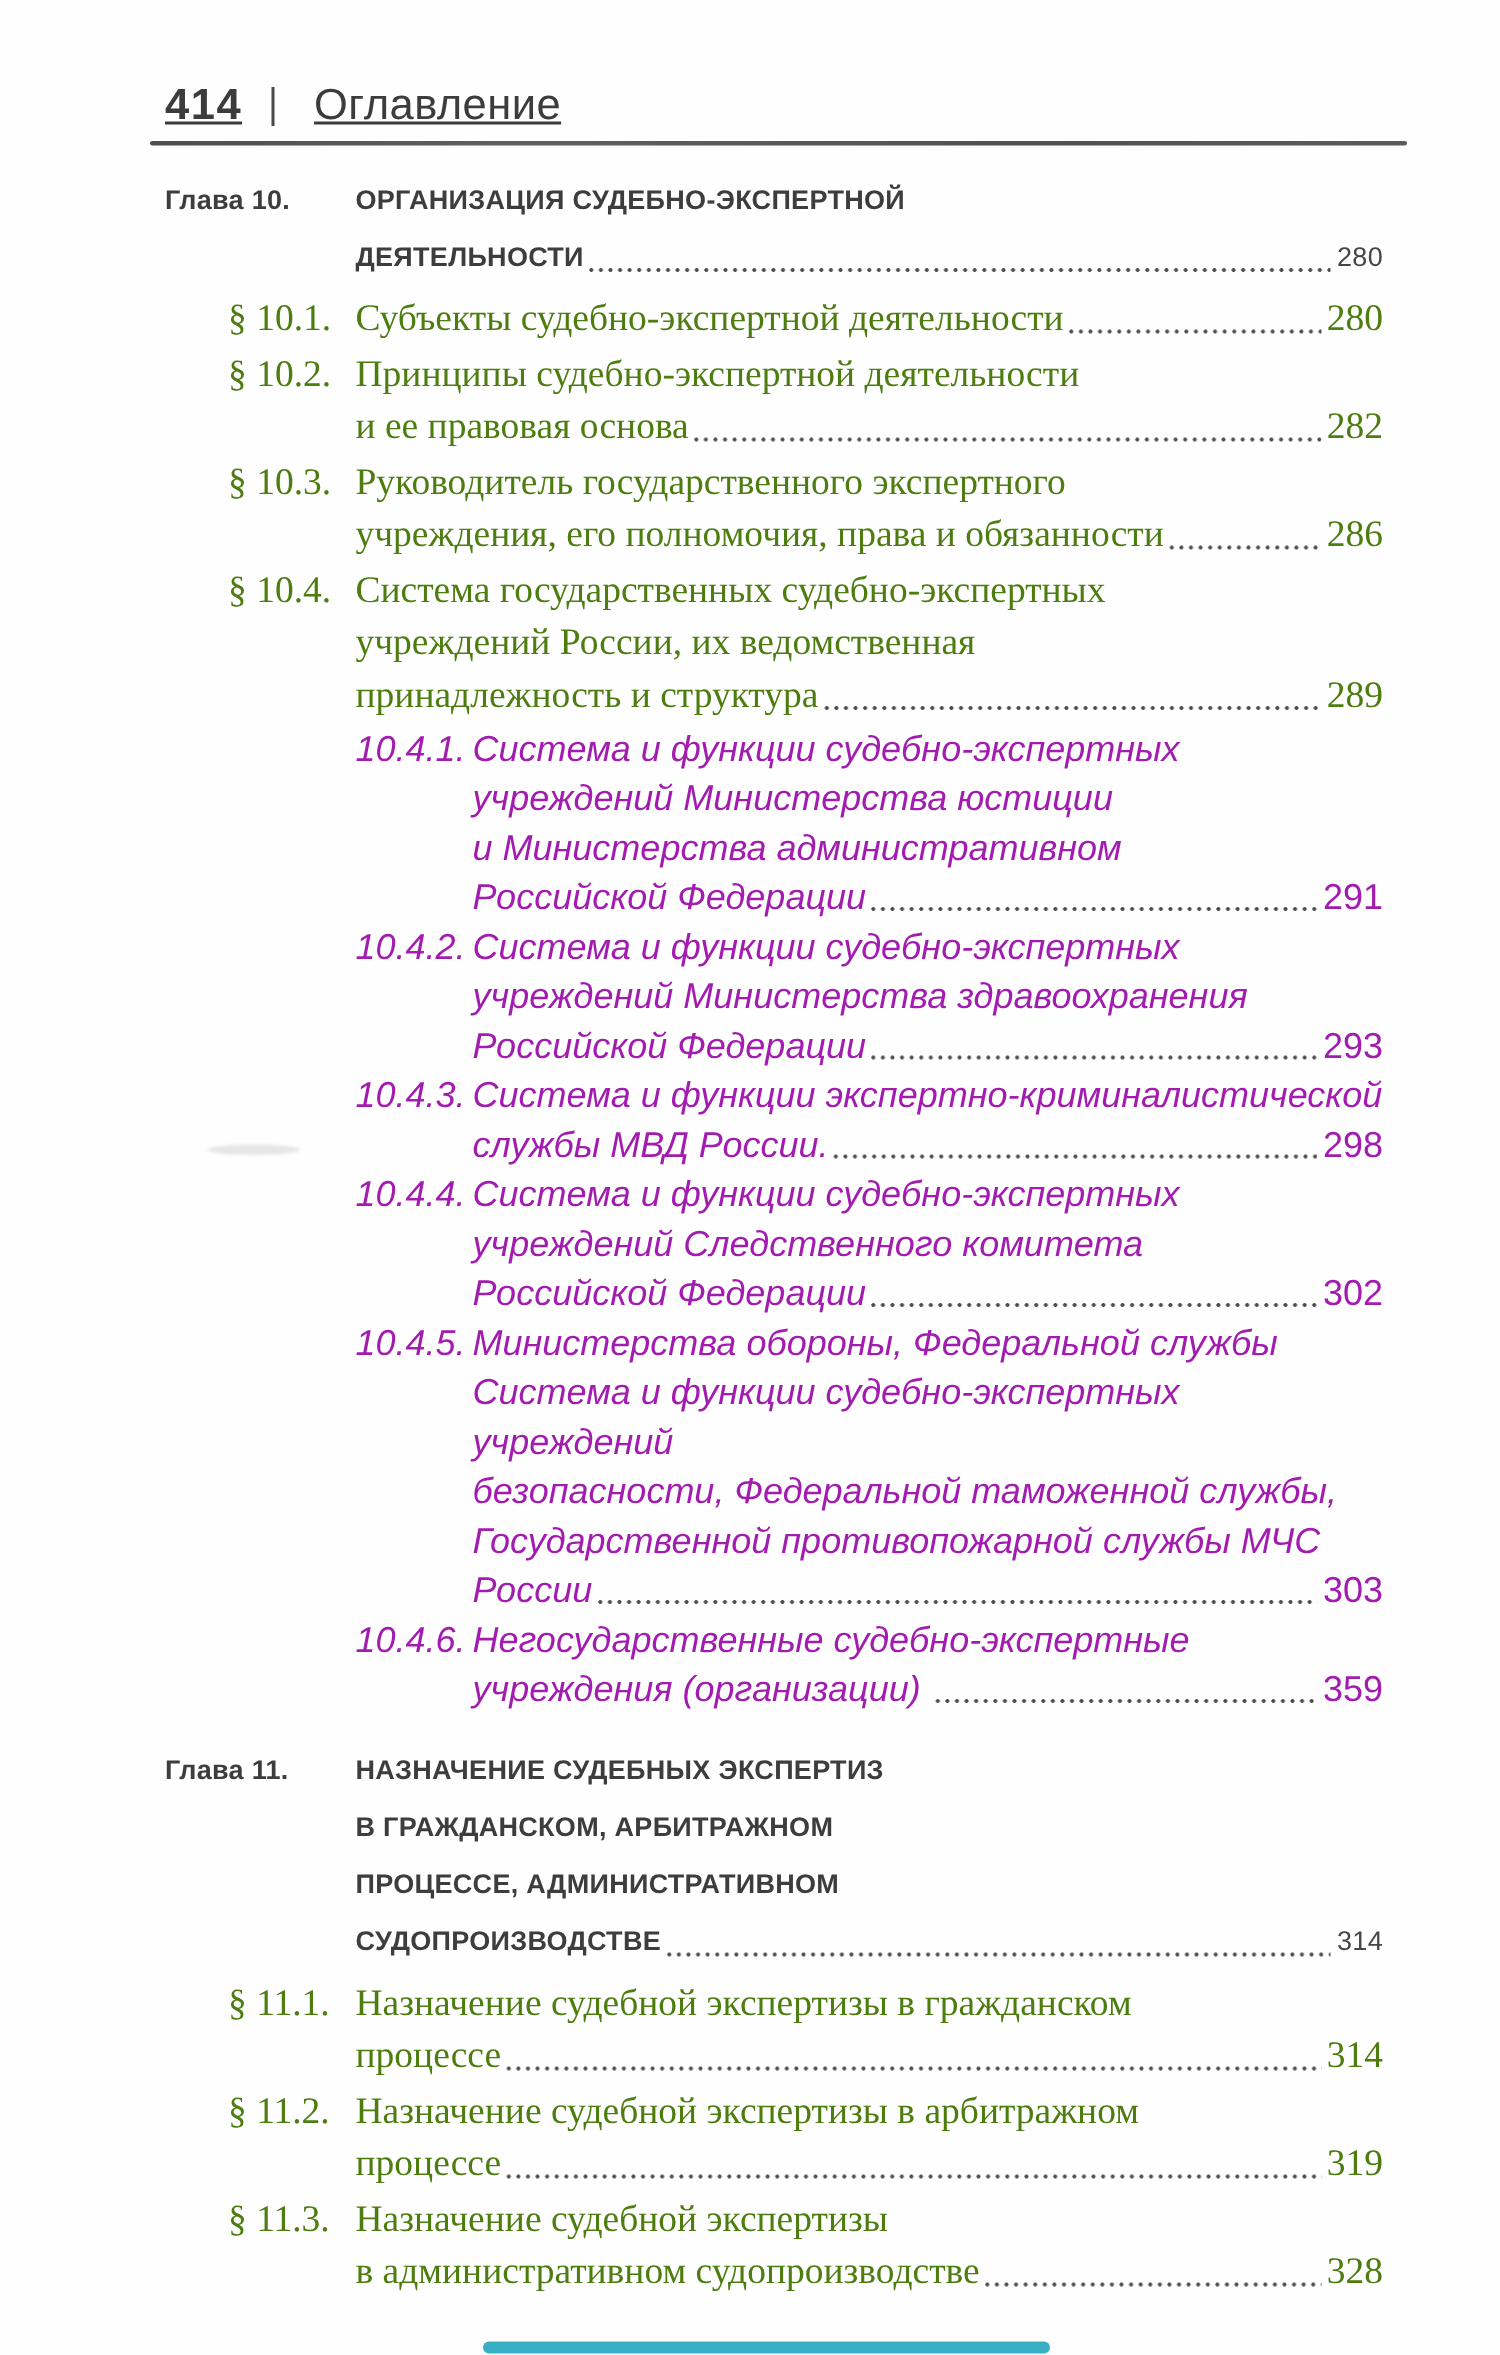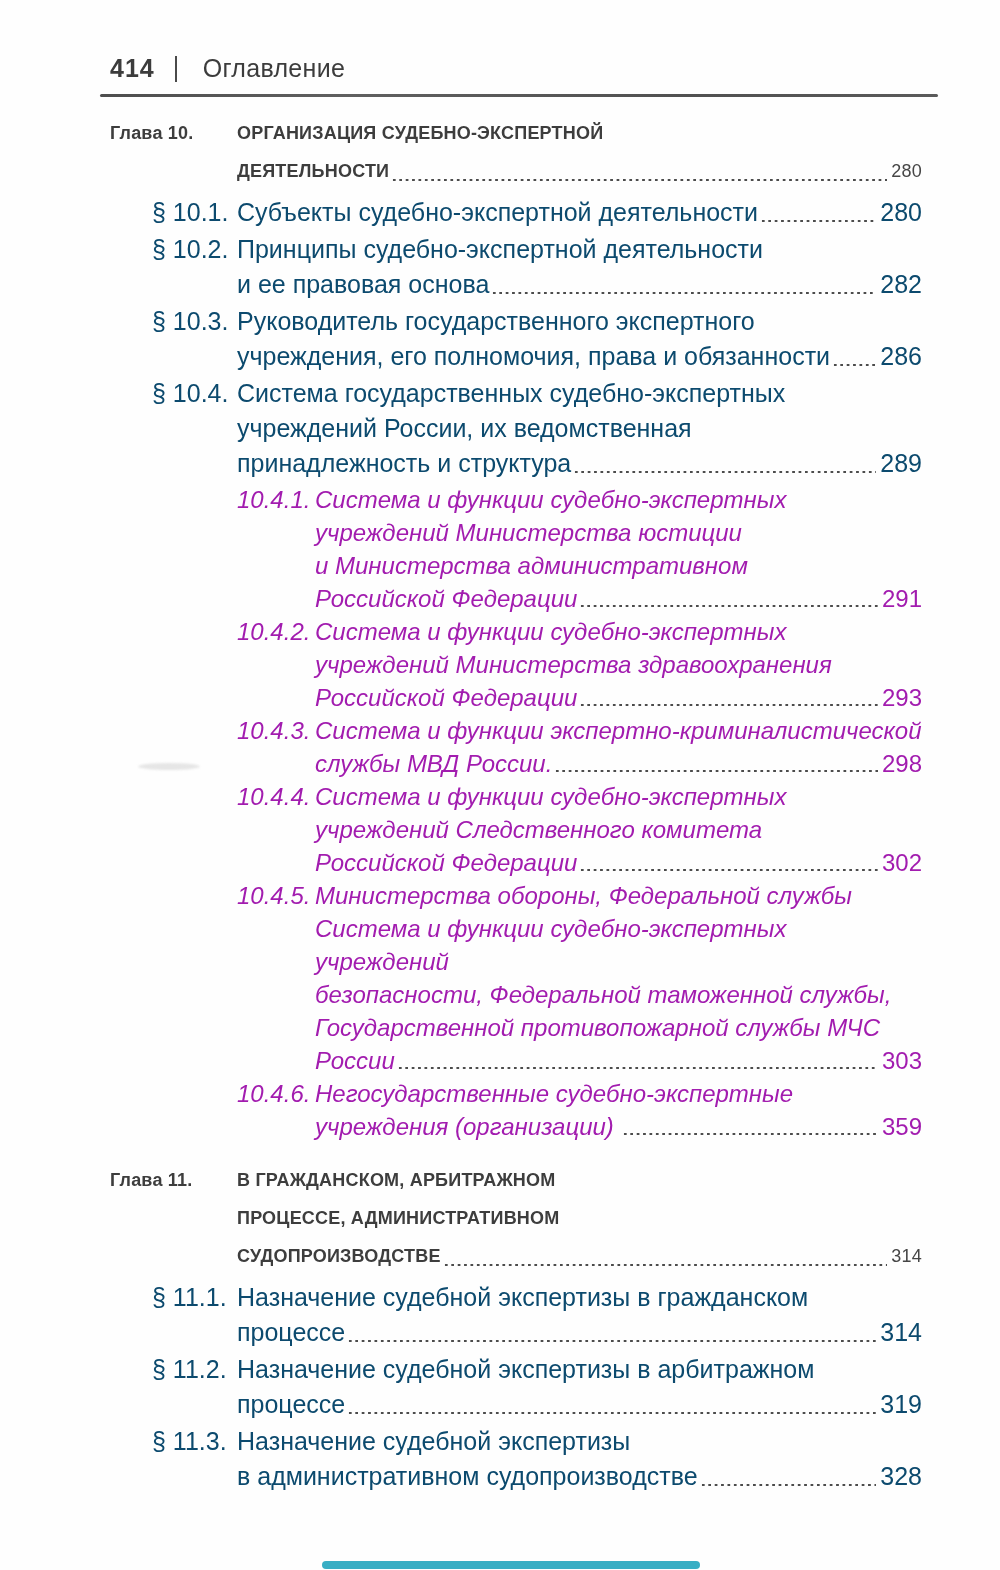--- a/index.html
+++ b/index.html
@@ -12,22 +12,23 @@
     font-family: "Liberation Sans", "DejaVu Sans", sans-serif;
     color: #454545;
     overflow: hidden;
   }
   
   .header {
     position: absolute;
     left: 110px; top: 54px; right: 64px;
     display: flex;
     align-items: center;
-    font-size: 25px;
+    font-size: 29px;
     color: #3c3c3c;
+    text-decoration: underline;
   }
   .pnum { font-weight: bold; letter-spacing: 1px; }
   .vbar {
     display: inline-block;
     width: 2px; height: 26px;
     background: #4a4a4a;
     margin: 0 26px 0 20px;
   }
   .htitle { font-weight: 400; letter-spacing: .3px; }
   .rule {
@@ -68,23 +69,24 @@
     color: #3d3d3d;
     margin: 18px 0 5px 0;
   }
   .entry.chapter .label { width: 127px; }
   .entry.chapter .pagenum { font-weight: 400; color: #464646; }
   .entry.chapter .dots { background-position: left calc(100% - 8px); }
 
   .entry.section {
     font-size: 25px;
     line-height: 35px;
-    color: #0c4a6e;
+    color: #4d7c0f;
     margin: 2px 0;
     padding-left: 42px;
+    font-family: Liberation Serif, serif;
   }
   .entry.section .label { width: 85px; }
 
   .entry.subsection {
     font-style: italic;
     font-size: 24px;
     line-height: 33px;
     color: #a21caf;
     margin: 0;
     padding-left: 127px;
@@ -246,20 +248,21 @@
           <div class="line lastline">
             <span class="ltext">учреждения (организации) </span>
             <span class="dots"></span>
             <span class="pagenum">359</span>
           </div>
         </div>
       </div>
       <div class="entry chapter">
         <span class="label">Глава 11.</span>
         <div class="body">
+          <div class="line">НАЗНАЧЕНИЕ СУДЕБНЫХ ЭКСПЕРТИЗ</div>
           <div class="line">В ГРАЖДАНСКОМ, АРБИТРАЖНОМ</div>
           <div class="line">ПРОЦЕССЕ, АДМИНИСТРАТИВНОМ</div>
           <div class="line lastline">
             <span class="ltext">СУДОПРОИЗВОДСТВЕ</span>
             <span class="dots"></span>
             <span class="pagenum">314</span>
           </div>
         </div>
       </div>
       <div class="entry section">

